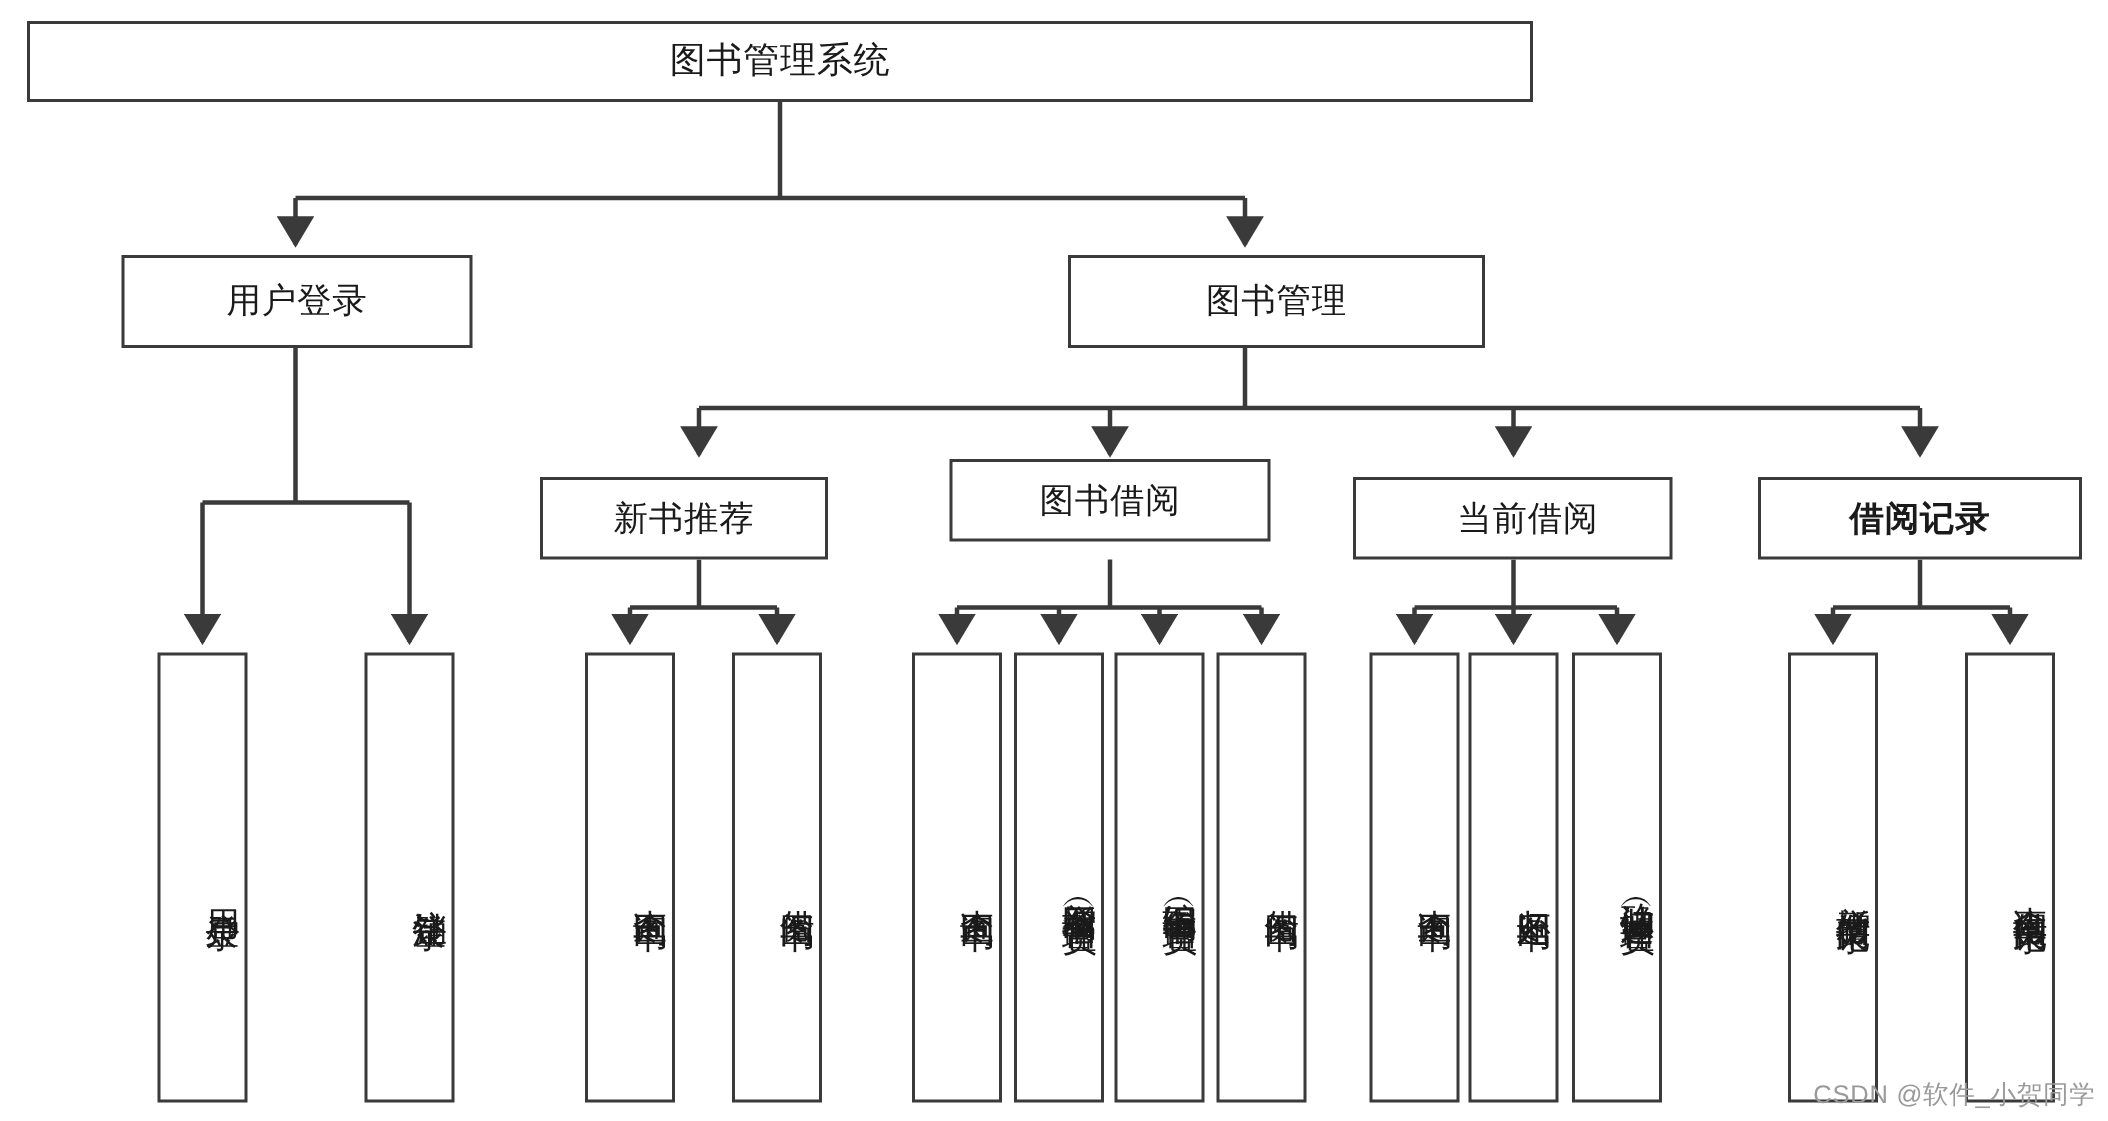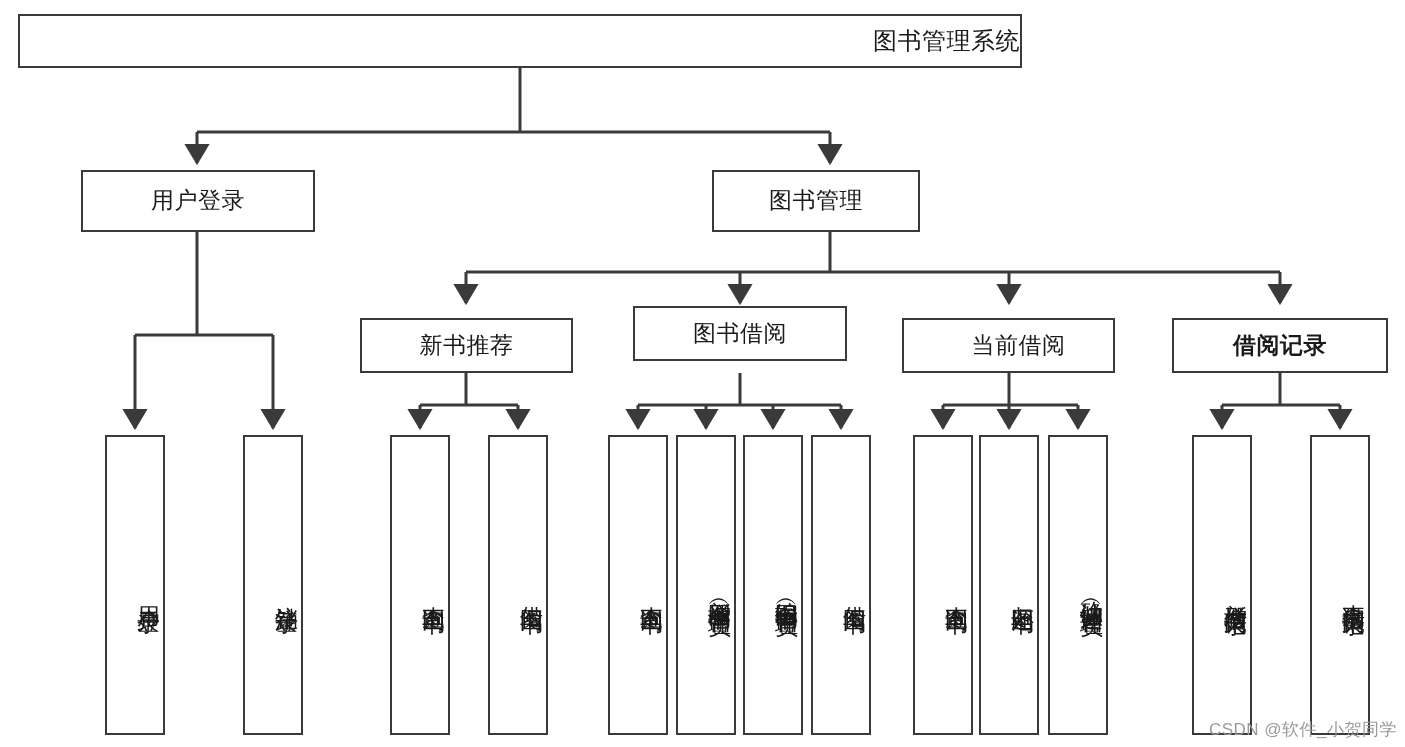--- a/index.html
+++ b/index.html
@@ -117,32 +117,32 @@
       <path d="M1009,405 L1009,428" marker-end="url(#arr)"></path>
       <path d="M1078,405 L1078,428" marker-end="url(#arr)"></path>
 
       <path d="M1280,373 L1280,405"></path>
       <path d="M1222,405 L1340,405"></path>
       <path d="M1222,405 L1222,428" marker-end="url(#arr)"></path>
       <path d="M1340,405 L1340,428" marker-end="url(#arr)"></path>
     </g>
   </svg>
 
-  <div class="node horiz root" style="left:18px; top:14px; width:1004px; height:54px;justify-content:flex-end;">
+  <div class="node horiz root" style="left:18px; top:14px; width:1004px; height:54px;">
     <span>图书管理系统</span>
   </div>
 
   <div class="node horiz" style="left:81px; top:170px; width:234px; height:62px;">
     <span>用户登录</span>
   </div>
-  <div class="node horiz" style="left:712px; top:170px; width:208px; height:62px;">
+  <div class="node horiz" style="left:712px; top:170px; width:278px; height:62px;">
     <span>图书管理</span>
   </div>
 
-  <div class="node horiz" style="left:360px; top:318px; width:213px; height:55px;">
+  <div class="node horiz" style="left:360px; top:318px; width:192px; height:55px;">
     <span>新书推荐</span>
   </div>
   <div class="node horiz" style="left:633px; top:306px; width:214px; height:55px;">
     <span>图书借阅</span>
   </div>
   <div class="node horiz" style="left:902px; top:318px; width:213px; height:55px;padding-left:20px;">
     <span>当前借阅</span>
   </div>
   <div class="node horiz" style="left:1172px; top:318px; width:216px; height:55px;font-weight:bold;">
     <span>借阅记录</span>

